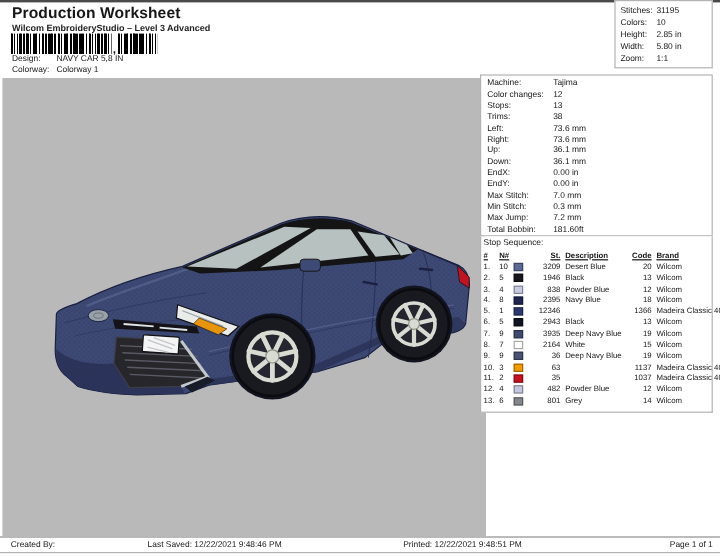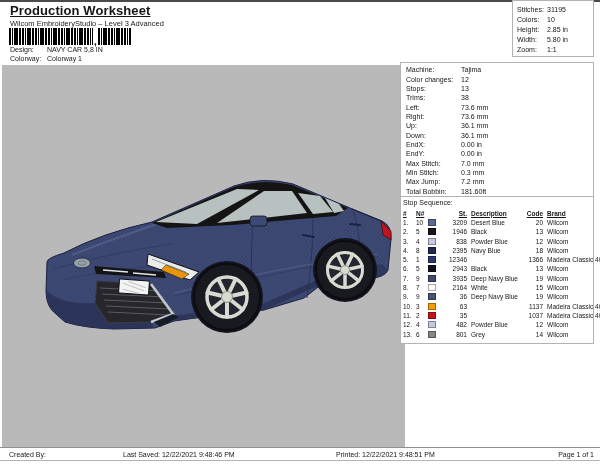--- a/index.html
+++ b/index.html
@@ -3,22 +3,22 @@
 <meta charset="utf-8">
 <style>
   * { margin:0; padding:0; box-sizing:border-box; }
   html,body { width:600px; height:464px; }
   body { font-family:"Liberation Sans", sans-serif; background:#fff; color:#161616;
          -webkit-font-smoothing:antialiased; }
   .page { position:relative; width:600px; height:464px; background:#fff; overflow:hidden; }
   .topbar { position:absolute; left:0; top:0; width:600px; height:2px; background:#4a4a4a; }
 
   
-  .title { position:absolute; left:10px; top:3px; font-size:13px; font-weight:bold; letter-spacing:.1px;text-decoration:underline; }
-  .subtitle { position:absolute; left:10px; top:19px; font-size:7.5px; color:#222; }
+  .title { position:absolute; left:10px; top:3px; font-size:13px; font-weight:bold; letter-spacing:.1px; }
+  .subtitle { position:absolute; left:10px; top:19px; font-size:7.5px; color:#222;font-weight:bold; }
   .barcode { position:absolute; left:9px; top:28px; height:17px; display:flex; align-items:flex-end; }
   .bars { height:17px;
     background:
       repeating-linear-gradient(90deg, #000 0 1.2px, rgba(0,0,0,0) 1.2px 2.6px),
       repeating-linear-gradient(90deg, #000 0 2px, #fff 2px 6.5px);
   }
   .bars-left { width:84px; }
   .bars-right { width:33px; }
   .bc-comma { font-size:10px; font-weight:bold; line-height:7px; margin:0 1px; }
   .meta { position:absolute; left:10px; font-size:7px; white-space:nowrap; }

